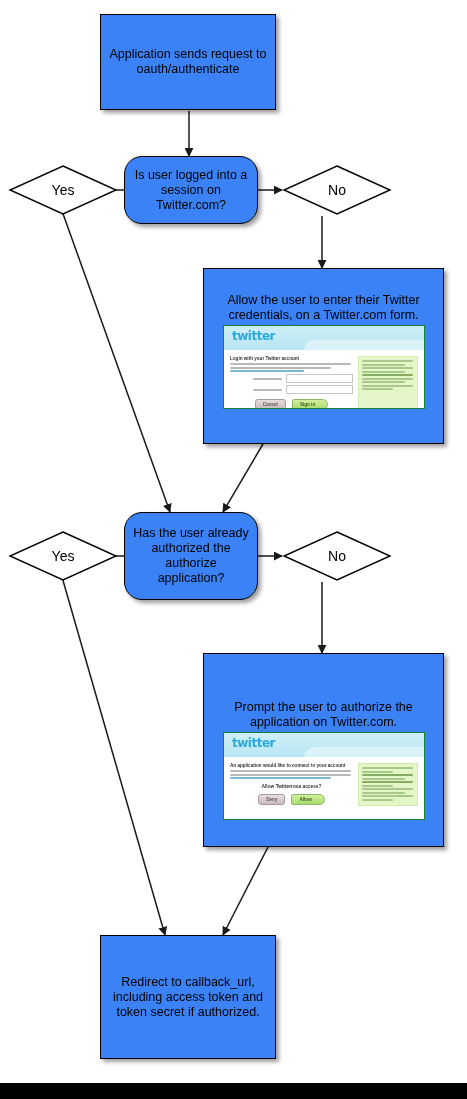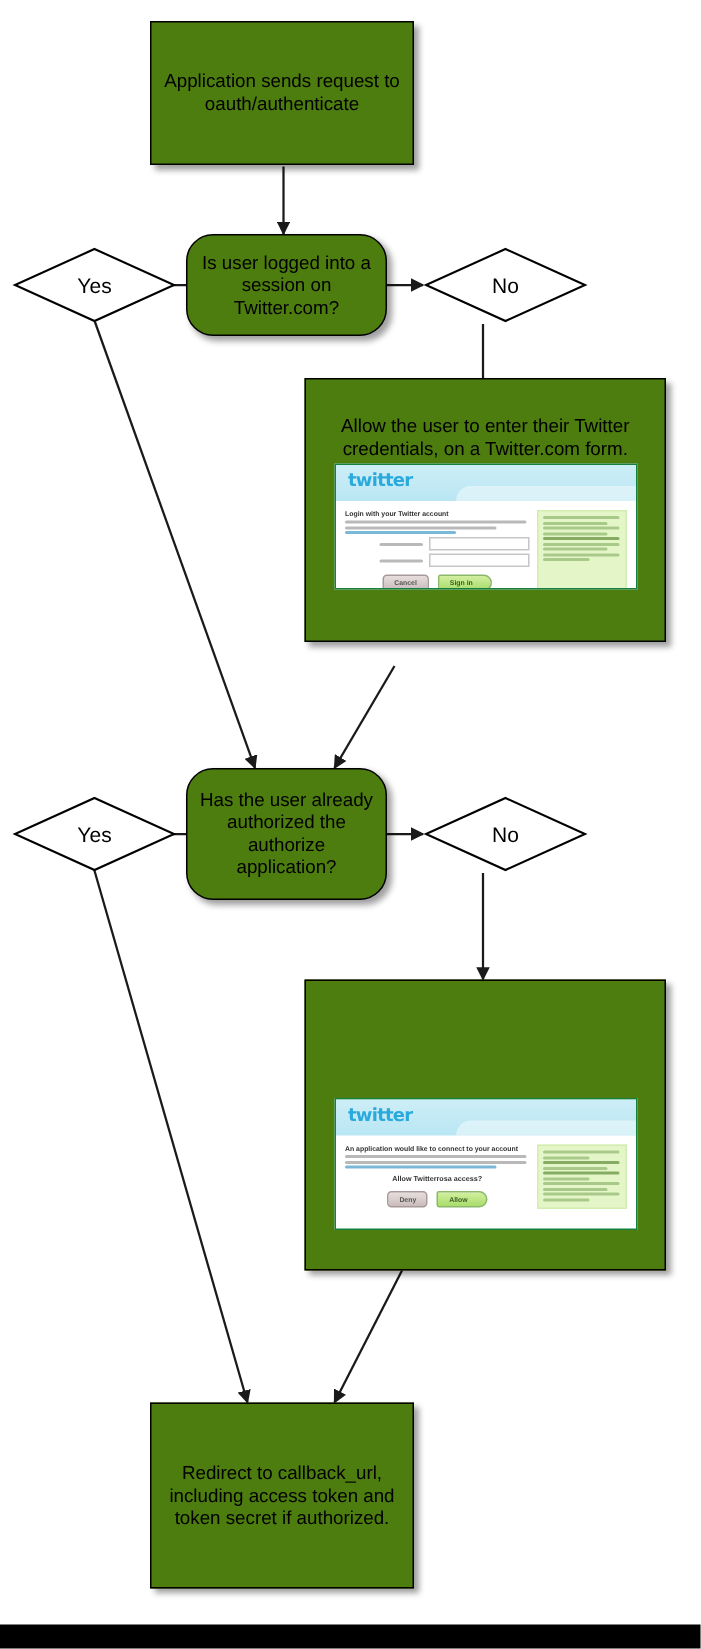--- a/index.html
+++ b/index.html
@@ -4,21 +4,21 @@
 <style>
   html,body{margin:0;padding:0;background:#ffffff;}
   body{width:467px;height:1099px;position:relative;overflow:hidden;
        font-family:"Liberation Sans","DejaVu Sans",sans-serif;color:#000;}
 
   #canvas{position:absolute;left:0;top:0;width:467px;height:1099px;}
 
   svg.edges{position:absolute;left:0;top:0;width:467px;height:1099px;
             pointer-events:none;}
 
-  .node{position:absolute;box-sizing:border-box;background:#4d7c0f;
+  .node{position:absolute;box-sizing:border-box;background:#3b82f6;
         border:1.4px solid #000;
         box-shadow:3px 3px 4px rgba(0,0,0,0.38);
         display:flex;align-items:center;justify-content:center;}
 
   .proc{}
   .decision{border-radius:18px;align-items:center;}
 
   .node .txt{text-align:center;font-size:12.5px;line-height:15px;
              padding:0 8px;color:#000;}
 
@@ -111,21 +111,21 @@
     <div class="dlabel">Yes</div>
   </div>
 
   <div class="diamond" style="left:282px;top:164px;">
     <svg class="dshape" viewBox="0 0 110 52">
       <polygon points="55,2 108,26 55,50 2,26" fill="#ffffff" stroke="#000000" stroke-width="1.4"></polygon>
     </svg>
     <div class="dlabel">No</div>
   </div>
 
-  <div class="node proc" style="left:203px;top:252px;width:241px;height:176px;display:block;">
+  <div class="node proc" style="left:203px;top:268px;width:241px;height:176px;display:block;">
     <div class="caption" style="top:24px;">Allow the user to enter their Twitter credentials, on a Twitter.com form.</div>
 
     <div class="shot" style="left:19px;top:56px;width:202px;height:84px;">
       <div class="shot-head">
         <span class="logo">twitter</span>
       </div>
       <div class="shot-body">
         <div class="shot-main">
           <div class="shot-h">Login with your Twitter account</div>
           <div class="ln l"></div>
@@ -177,20 +177,21 @@
   </div>
 
   <div class="diamond" style="left:282px;top:530px;">
     <svg class="dshape" viewBox="0 0 110 52">
       <polygon points="55,2 108,26 55,50 2,26" fill="#ffffff" stroke="#000000" stroke-width="1.4"></polygon>
     </svg>
     <div class="dlabel">No</div>
   </div>
 
   <div class="node proc" style="left:203px;top:653px;width:241px;height:194px;display:block;">
+    <div class="caption" style="top:46px;">Prompt the user to authorize the application on Twitter.com.</div>
 
     <div class="shot" style="left:19px;top:78px;width:202px;height:88px;">
       <div class="shot-head">
         <span class="logo">twitter</span>
       </div>
       <div class="shot-body">
         <div class="shot-main">
           <div class="shot-h">An application would like to connect to your account</div>
           <div class="ln l"></div>
           <div class="ln l"></div>

